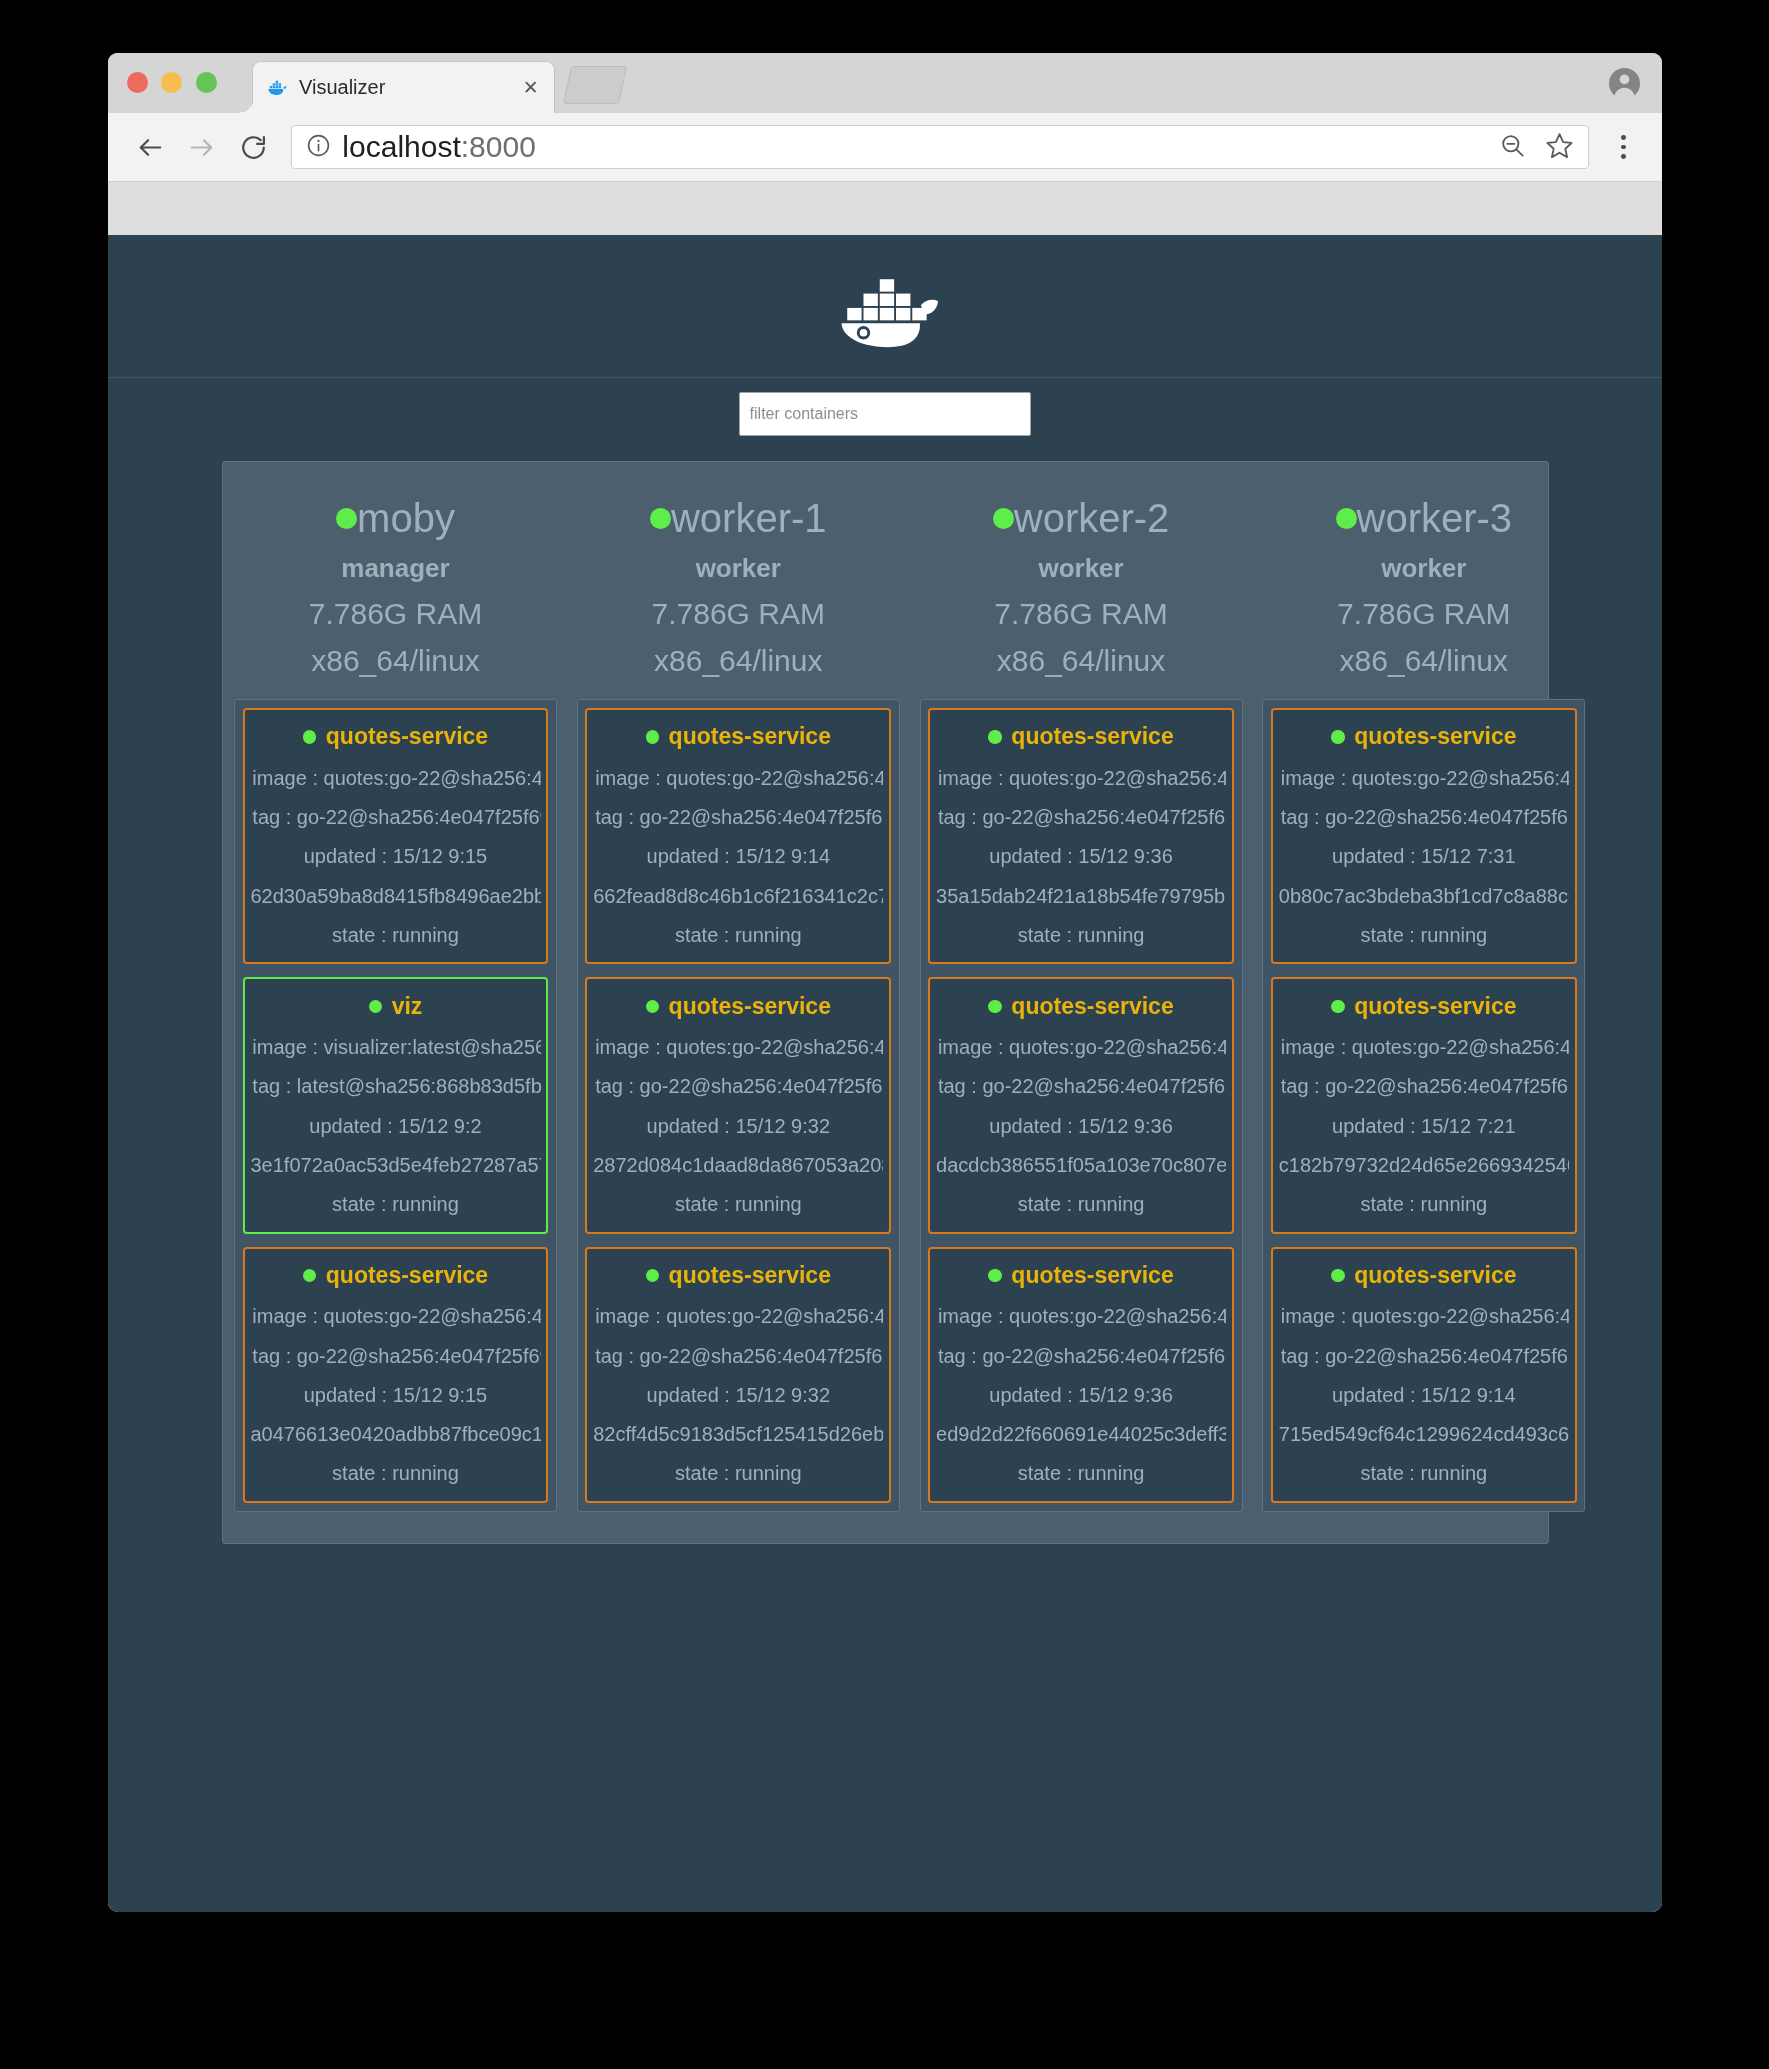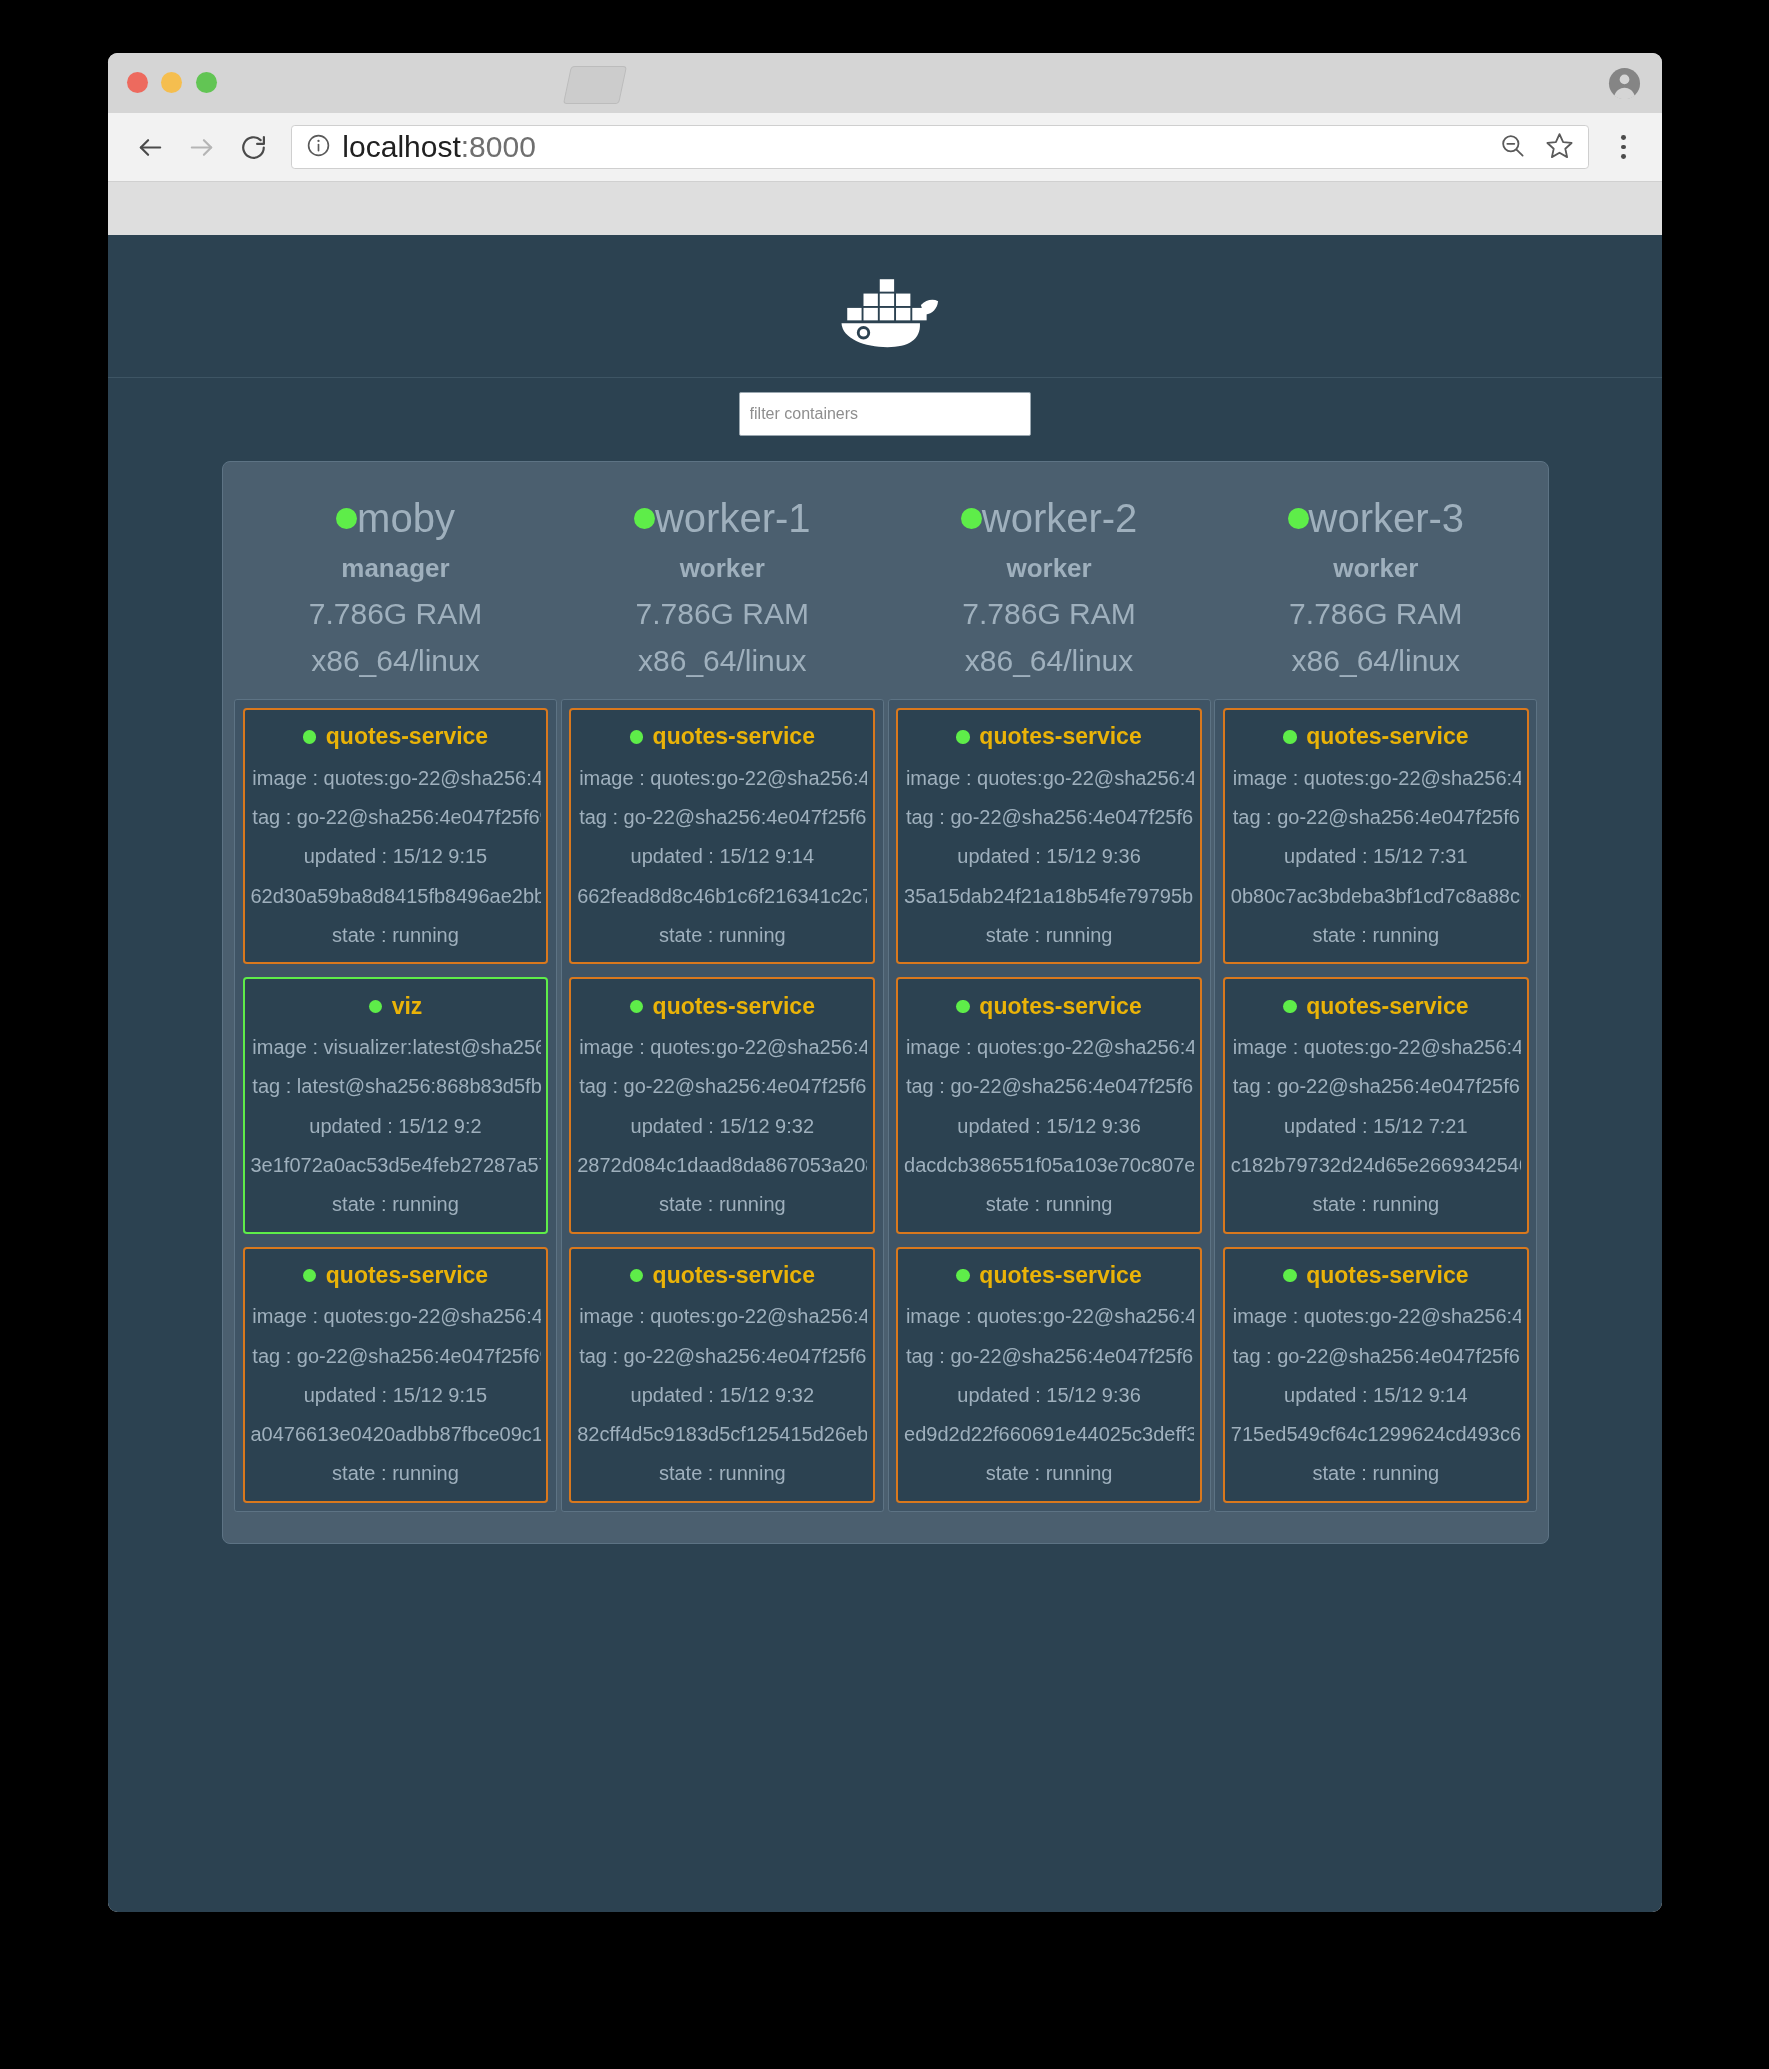--- a/index.html
+++ b/index.html
@@ -143,24 +143,24 @@
     padding: 0 9.6px;
   }
   #filter-input::placeholder { color: #8e8e8e; }
 
   
   #nodes-panel {
     margin: 10.6px auto 0;
     width: 1327px;
     background: #4b5f6f;
     border: 1px solid #5d7384;
-    border-radius: 8px;
+    border-radius: 3px;
     padding: 9.6px 9.6px 31px 9.6px;
     display: flex;
-    gap: 0;
+    gap: 16px;
     justify-content: space-between;
   }
   .node {
     width: 323px;
     margin: 0 1.9px;
     display: flex; flex-direction: column;
     align-items: center;
   }
   .node-header {
     width: 100%;
@@ -234,20 +234,41 @@
 
 <div id="browser-window">
 
   <div id="tabstrip">
     <div class="traffic-lights">
       <span class="tl red"></span>
       <span class="tl yellow"></span>
       <span class="tl green"></span>
     </div>
 
+    <div id="browser-tab">
+      <span class="tab-favicon">
+        <svg width="23" height="17.3" viewBox="0 0 24 18">
+          <g fill="#2496ed">
+            <rect x="7" y="4.5" width="2.6" height="2.4"></rect>
+            <rect x="10.1" y="4.5" width="2.6" height="2.4"></rect>
+            <rect x="13.2" y="4.5" width="2.6" height="2.4"></rect>
+            <rect x="10.1" y="1.8" width="2.6" height="2.3"></rect>
+            <rect x="3.9" y="7.3" width="2.6" height="2.4"></rect>
+            <rect x="7" y="7.3" width="2.6" height="2.4"></rect>
+            <rect x="10.1" y="7.3" width="2.6" height="2.4"></rect>
+            <rect x="13.2" y="7.3" width="2.6" height="2.4"></rect>
+            <path d="M2.5 10.3h15.5c.2 3.6-2.6 6.3-6.9 6.3-4.8 0-8.4-2.4-8.6-6.3z"></path>
+            <path d="M18.2 8.6c.9-.7 2-1.2 3.2-.8-.2 1.3-1 2.3-2.2 2.7-.4-.6-.7-1.2-1-1.9z"></path>
+          </g>
+          <circle cx="8.3" cy="13.2" r="1.2" fill="none" stroke="#2496ed" stroke-width=".9"></circle>
+        </svg>
+      </span>
+      <span class="tab-title">Visualizer</span>
+      <span class="tab-close">✕</span>
+    </div>
 
     <div id="new-tab-ghost"></div>
 
     <span id="profile-avatar">
       <svg width="33" height="33" viewBox="0 0 34 34">
         <circle cx="17" cy="17" r="16" fill="#858585"></circle>
         <circle cx="17" cy="12.8" r="5" fill="#d5d5d5"></circle>
         <path d="M6.5 29.5c1.8-5.2 6-8 10.5-8s8.7 2.8 10.5 8c-2.9 2.4-6.5 3.7-10.5 3.7s-7.6-1.3-10.5-3.7z" fill="#d5d5d5"></path>
       </svg>
     </span>

